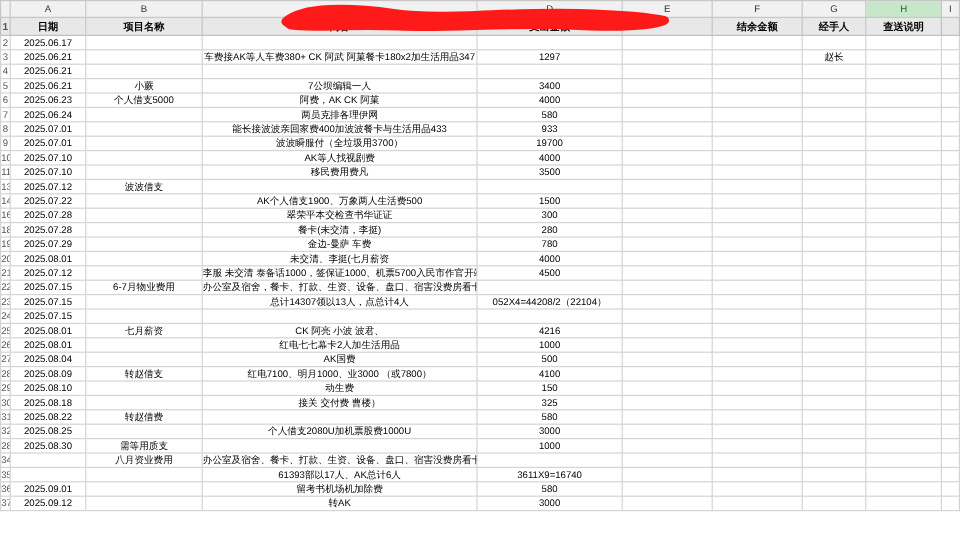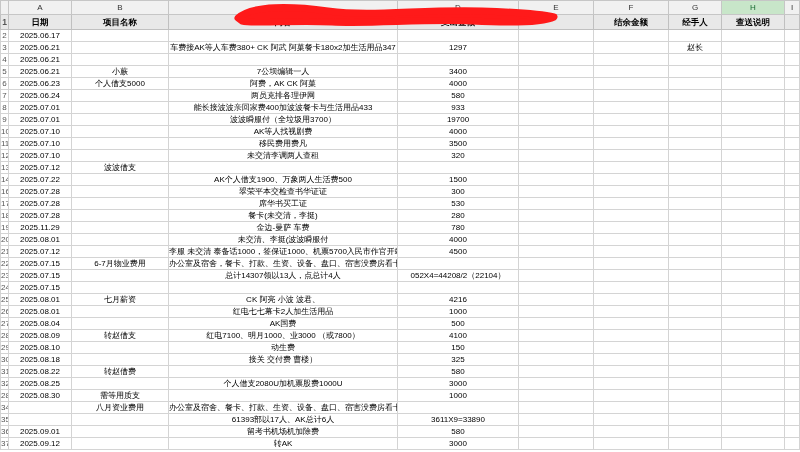--- a/index.html
+++ b/index.html
@@ -236,32 +236,20 @@
           <td class="c-proj t-center"></td>
           <td class="c-content t-center">移民费用费凡</td>
           <td class="c-amount t-center">3500</td>
           <td class="c-pay t-center"></td>
           <td class="c-settle t-center"></td>
           <td class="c-person t-center"></td>
           <td class="c-note t-center"></td>
           <td class="c-extra t-center"></td>
         </tr>
         <tr>
-          <td class="rowhead">12</td>
-          <td class="c-date t-center">2025.07.10</td>
-          <td class="c-proj t-center"></td>
-          <td class="c-content t-center">未交清李调两人查租</td>
-          <td class="c-amount t-center">320</td>
-          <td class="c-pay t-center"></td>
-          <td class="c-settle t-center"></td>
-          <td class="c-person t-center"></td>
-          <td class="c-note t-center"></td>
-          <td class="c-extra t-center"></td>
-        </tr>
-        <tr>
           <td class="rowhead">13</td>
           <td class="c-date t-center">2025.07.12</td>
           <td class="c-proj t-center">波波借支</td>
           <td class="c-content t-center"></td>
           <td class="c-amount t-center"></td>
           <td class="c-pay t-center"></td>
           <td class="c-settle t-center"></td>
           <td class="c-person t-center"></td>
           <td class="c-note t-center"></td>
           <td class="c-extra t-center"></td>
@@ -284,60 +272,48 @@
           <td class="c-proj t-center"></td>
           <td class="c-content t-center">翠荣平本交检查书华证证</td>
           <td class="c-amount t-center">300</td>
           <td class="c-pay t-center"></td>
           <td class="c-settle t-center"></td>
           <td class="c-person t-center"></td>
           <td class="c-note t-center"></td>
           <td class="c-extra t-center"></td>
         </tr>
         <tr>
-          <td class="rowhead">17</td>
-          <td class="c-date t-center">2025.07.28</td>
-          <td class="c-proj t-center"></td>
-          <td class="c-content t-center">席华书买工证</td>
-          <td class="c-amount t-center">530</td>
-          <td class="c-pay t-center"></td>
-          <td class="c-settle t-center"></td>
-          <td class="c-person t-center"></td>
-          <td class="c-note t-center"></td>
-          <td class="c-extra t-center"></td>
-        </tr>
-        <tr>
           <td class="rowhead">18</td>
           <td class="c-date t-center">2025.07.28</td>
           <td class="c-proj t-center"></td>
           <td class="c-content t-center">餐卡(未交清，李挺)</td>
           <td class="c-amount t-center">280</td>
           <td class="c-pay t-center"></td>
           <td class="c-settle t-center"></td>
           <td class="c-person t-center"></td>
           <td class="c-note t-center"></td>
           <td class="c-extra t-center"></td>
         </tr>
         <tr>
           <td class="rowhead">19</td>
-          <td class="c-date t-center">2025.11.29</td>
+          <td class="c-date t-center">2025.07.29</td>
           <td class="c-proj t-center"></td>
           <td class="c-content t-center">金边-曼萨 车费</td>
           <td class="c-amount t-center">780</td>
           <td class="c-pay t-center"></td>
           <td class="c-settle t-center"></td>
           <td class="c-person t-center"></td>
           <td class="c-note t-center"></td>
           <td class="c-extra t-center"></td>
         </tr>
         <tr>
           <td class="rowhead">20</td>
           <td class="c-date t-center">2025.08.01</td>
           <td class="c-proj t-center"></td>
-          <td class="c-content t-center">未交清、李挺(波波瞬服付</td>
+          <td class="c-content t-center">未交清、李挺(七月薪资</td>
           <td class="c-amount t-center">4000</td>
           <td class="c-pay t-center"></td>
           <td class="c-settle t-center"></td>
           <td class="c-person t-center"></td>
           <td class="c-note t-center"></td>
           <td class="c-extra t-center"></td>
         </tr>
         <tr>
           <td class="rowhead">21</td>
           <td class="c-date t-center">2025.07.12</td>
@@ -504,21 +480,21 @@
           <td class="c-settle t-center"></td>
           <td class="c-person t-center"></td>
           <td class="c-note t-center"></td>
           <td class="c-extra t-center"></td>
         </tr>
         <tr>
           <td class="rowhead">35</td>
           <td class="c-date t-center"></td>
           <td class="c-proj t-center"></td>
           <td class="c-content t-center">61393部以17人、AK总计6人</td>
-          <td class="c-amount t-center">3611X9=33890</td>
+          <td class="c-amount t-center">3611X9=16740</td>
           <td class="c-pay t-center"></td>
           <td class="c-settle t-center"></td>
           <td class="c-person t-center"></td>
           <td class="c-note t-center"></td>
           <td class="c-extra t-center"></td>
         </tr>
         <tr>
           <td class="rowhead">36</td>
           <td class="c-date t-center">2025.09.01</td>
           <td class="c-proj t-center"></td>

